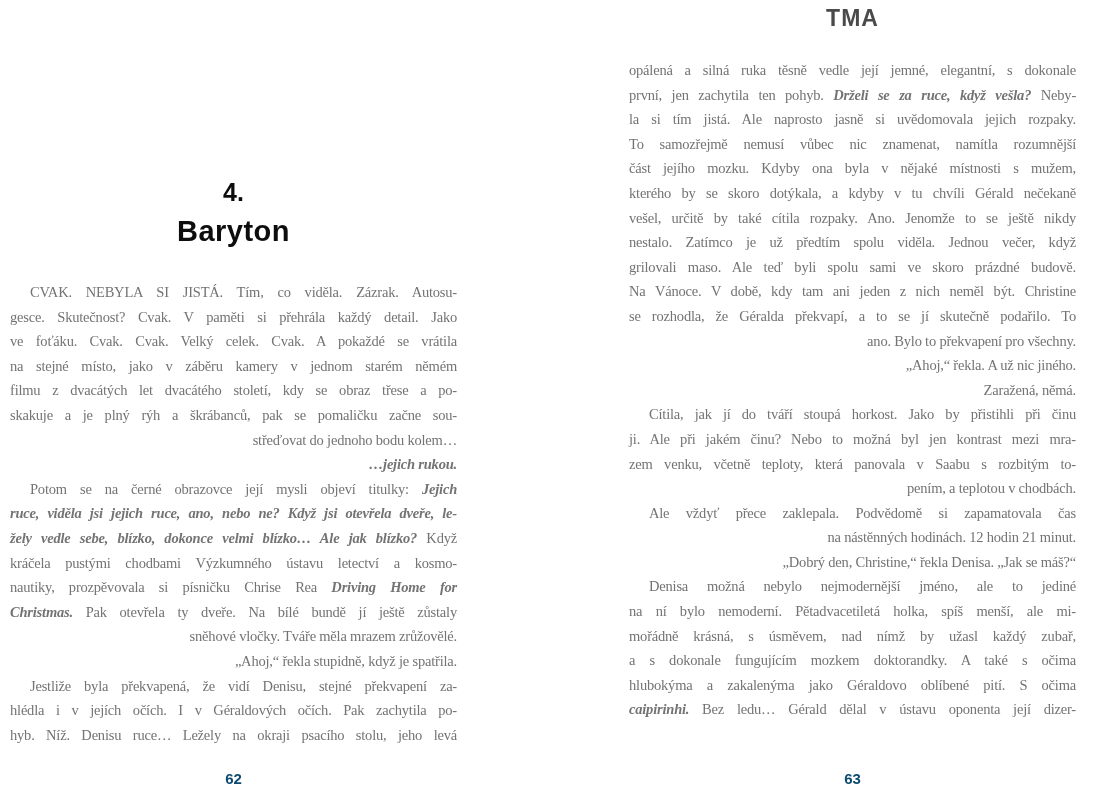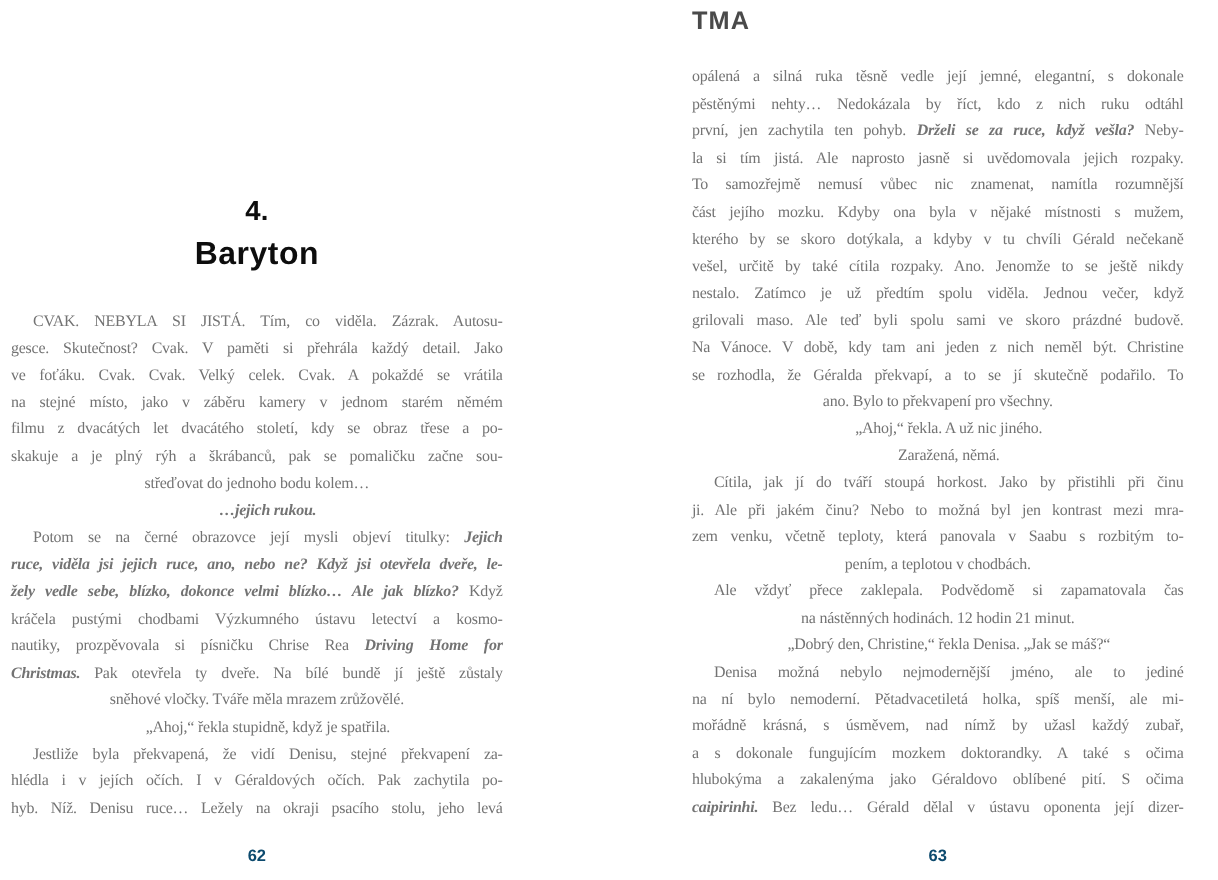--- a/index.html
+++ b/index.html
@@ -20,21 +20,21 @@
     height: 800px;
   }
   .page-left  { left: 10px; }
   .page-right { left: 629px; }
 
   .running-header {
     position: absolute;
     top: 5px;
     left: 0;
     width: 100%;
-    text-align: left;
+    text-align: center;
     font-family: "Liberation Sans", sans-serif;
     font-weight: bold;
     font-size: 23px;
     letter-spacing: 1px;
     color: #4a4a4a;
   }
 
   .chapter-heading {
     position: absolute;
     top: 180px;
@@ -53,21 +53,21 @@
     left: 0;
     width: 100%;
     font-size: 14.5px;
     line-height: 24.6px;
     letter-spacing: -0.2px;
     color: #737373;
   }
   #left-body  { top: 280px; }
   #right-body { top: 58px; }
 
-  .line { text-align: center; white-space: normal; }
+  .line { text-align: right; white-space: normal; }
   .line.justify { text-align: justify; text-align-last: justify; }
   .line.indent  { text-indent: 20px; }
   .line em { font-style: italic; font-weight: bold; }
 
   .page-number {
     position: absolute;
     bottom: 13px;
     left: 0;
     width: 100%;
     text-align: center;
@@ -108,21 +108,20 @@
         <div class="line justify"><span>hlédla i v jejích očích. I v Géraldových očích. Pak zachytila po-</span></div>
         <div class="line justify"><span>hyb. Níž. Denisu ruce… Ležely na okraji psacího stolu, jeho levá</span></div>
       </div>
     <div class="page-number">62</div>
   </div>
 
   <div class="page page-right">
     <div class="running-header">TMA</div>
     <div class="body-text" id="right-body">
         <div class="line justify"><span>opálená a silná ruka těsně vedle její jemné, elegantní, s dokonale</span></div>
-        <div class="line justify"><span>pěstěnými nehty… Nedokázala by říct, kdo z nich ruku odtáhl</span></div>
         <div class="line justify"><span>první, jen zachytila ten pohyb. </span><em>Drželi se za ruce, když vešla?</em><span> Neby-</span></div>
         <div class="line justify"><span>la si tím jistá. Ale naprosto jasně si uvědomovala jejich rozpaky.</span></div>
         <div class="line justify"><span>To samozřejmě nemusí vůbec nic znamenat, namítla rozumnější</span></div>
         <div class="line justify"><span>část jejího mozku. Kdyby ona byla v nějaké místnosti s mužem,</span></div>
         <div class="line justify"><span>kterého by se skoro dotýkala, a kdyby v tu chvíli Gérald nečekaně</span></div>
         <div class="line justify"><span>vešel, určitě by také cítila rozpaky. Ano. Jenomže to se ještě nikdy</span></div>
         <div class="line justify"><span>nestalo. Zatímco je už předtím spolu viděla. Jednou večer, když</span></div>
         <div class="line justify"><span>grilovali maso. Ale teď byli spolu sami ve skoro prázdné budově.</span></div>
         <div class="line justify"><span>Na Vánoce. V době, kdy tam ani jeden z nich neměl být. Christine</span></div>
         <div class="line justify"><span>se rozhodla, že Géralda překvapí, a to se jí skutečně podařilo. To</span></div>

